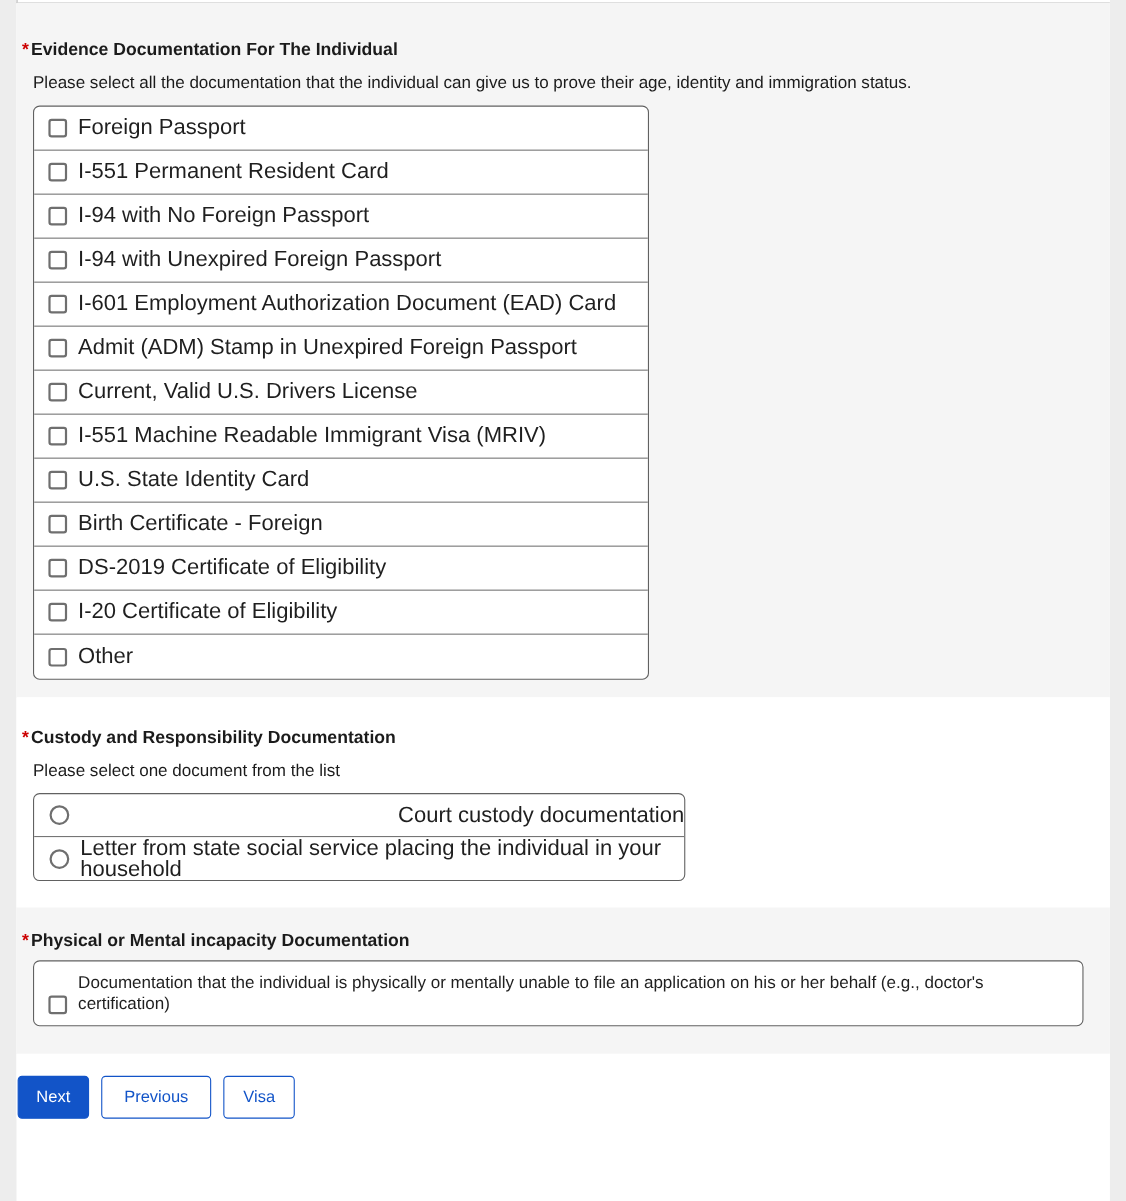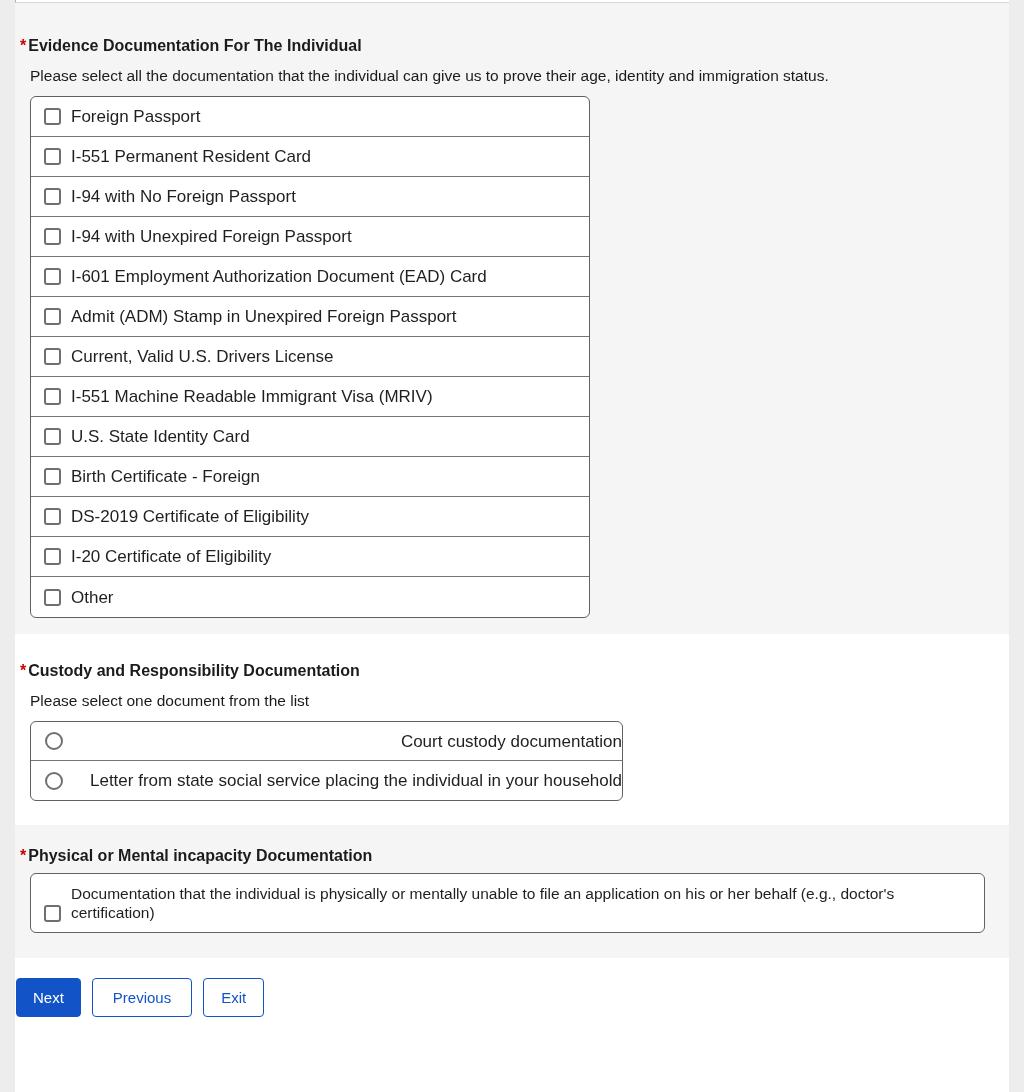--- a/index.html
+++ b/index.html
@@ -85,21 +85,21 @@
   .rad {
     flex: 0 0 auto;
     width: 18px;
     height: 18px;
     background: #ffffff;
     border: 2px solid #6f6f6f;
     border-radius: 50%;
   }
   .opt-label {
     margin-left: 10px;
-    font-size: 17px;
+    font-size: 20px;
     line-height: 19px;
     color: #1f1f1f;
   }
   .incap-row .cb { margin-top: 3px; }
   .incap-row .opt-label { max-width: 880px; font-size: 15.5px; }
   .footer {
     display: flex;
     gap: 11px;
     padding: 20px 0 0 1px;
     background: #ffffff;
@@ -211,15 +211,15 @@
       <div class="incap-row">
           <span class="cb"></span>
           <span class="opt-label">Documentation that the individual is physically or mentally unable to file an application on his or her behalf (e.g., doctor's certification)</span>
         </div>
     </div>
   </div>
 
   <div class="footer">
     <button class="btn btn-primary">Next</button>
     <button class="btn btn-outline">Previous</button>
-    <button class="btn btn-outline btn-exit">Exit</button>
+    <button class="btn btn-outline btn-exit">Visa</button>
   </div>
 </div>
 
 </body></html>

